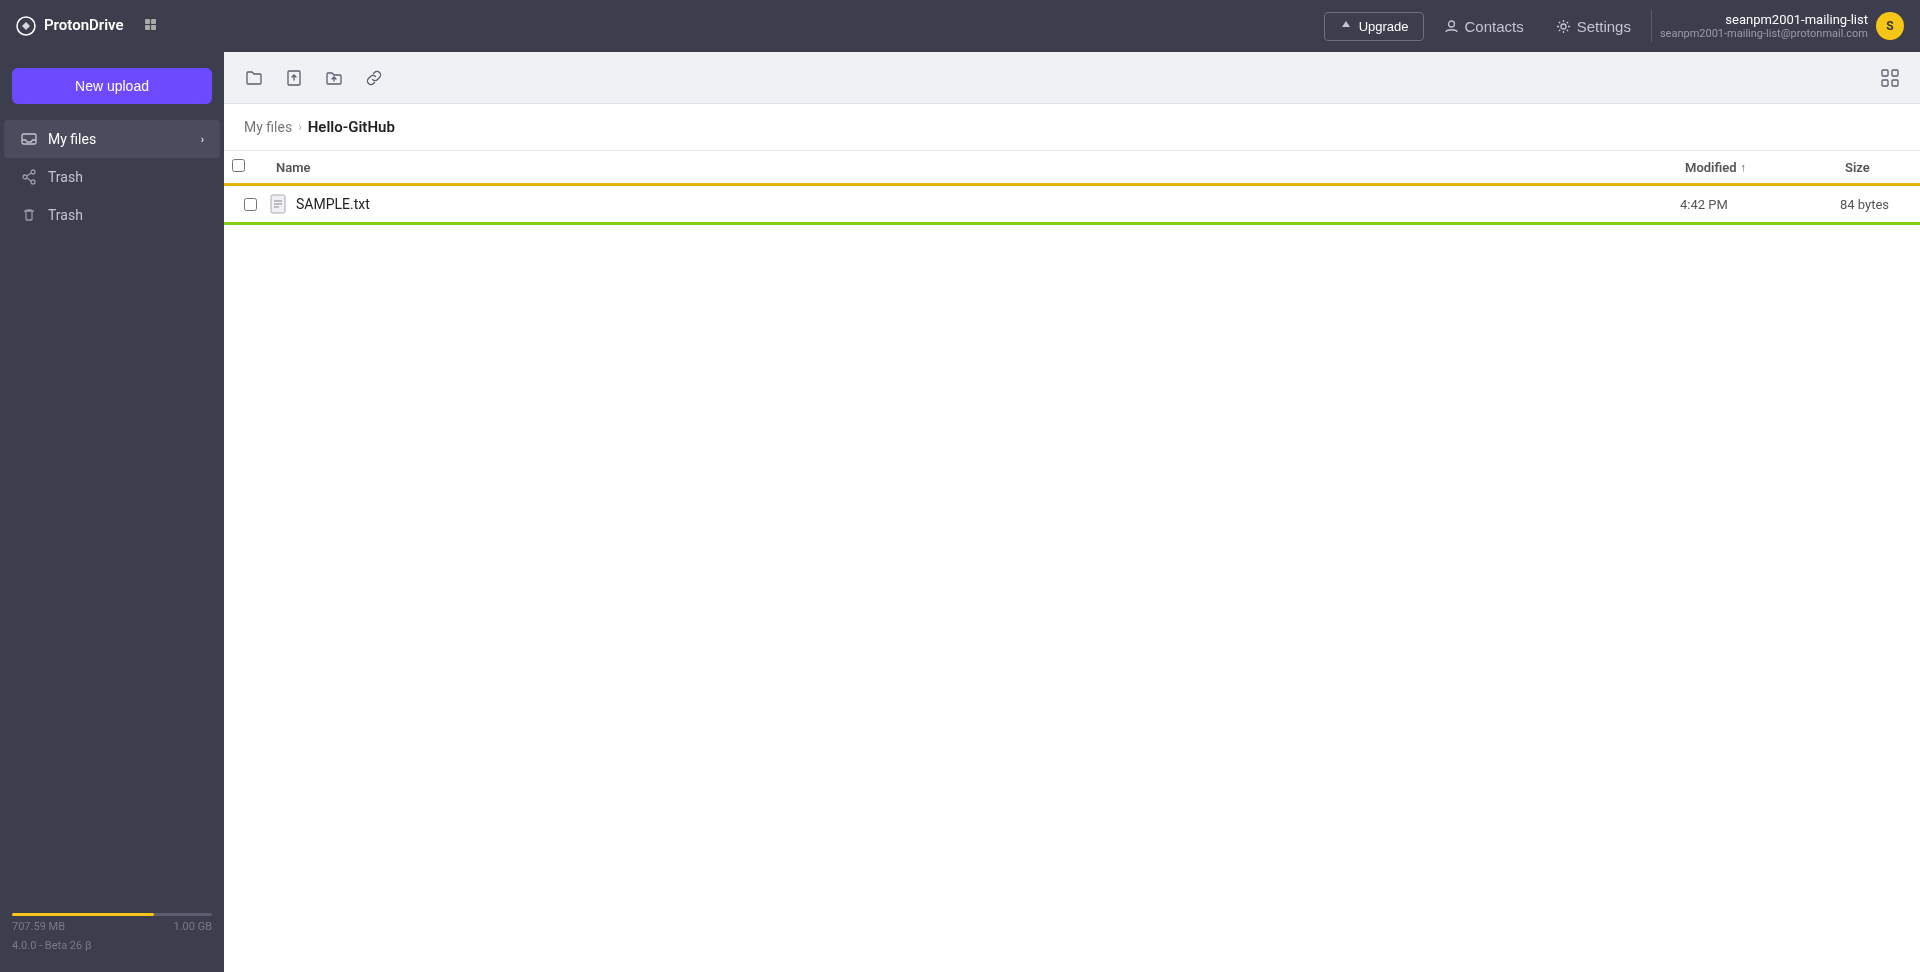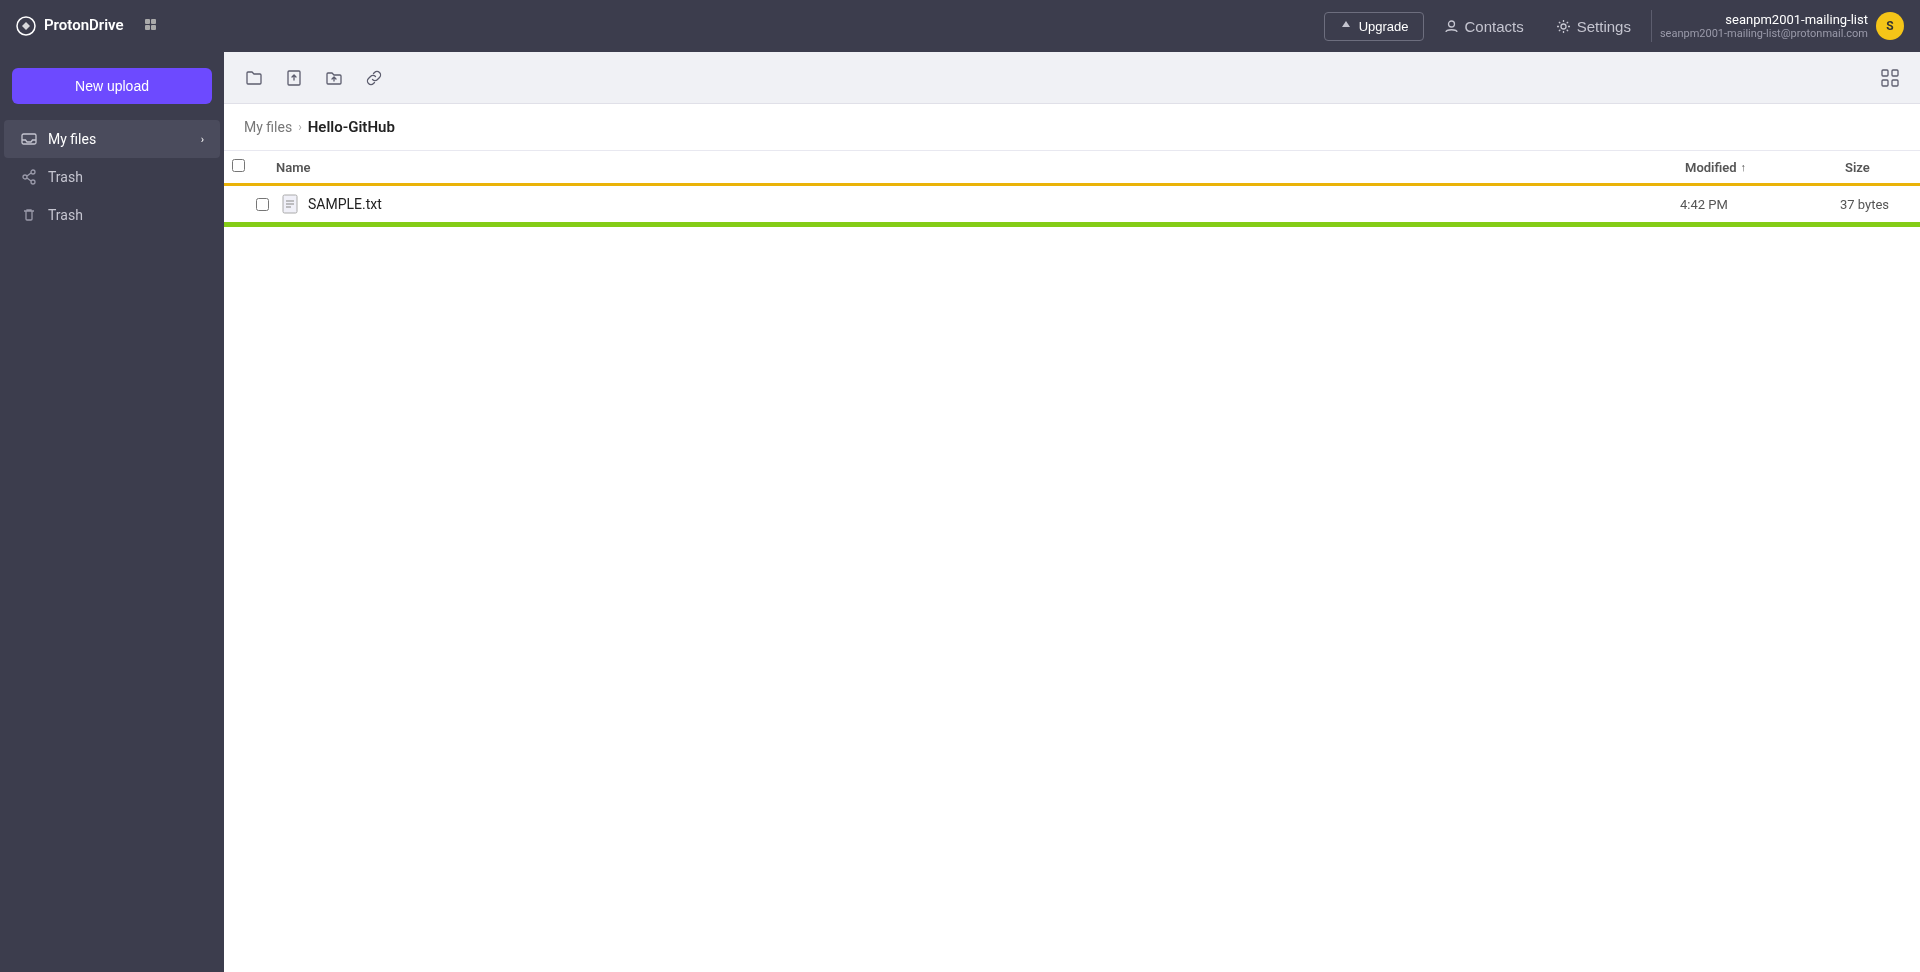--- a/index.html
+++ b/index.html
@@ -283,22 +283,22 @@
     .table-header .col-name { padding-left: 8px; }
     .col-modified {
       display: flex;
       align-items: center;
       gap: 4px;
     }
     .sort-arrow { font-size: 11px; color: #555; }
     .table-row {
       display: grid;
       grid-template-columns: 36px 1fr 200px 160px 60px;
-      padding: 8px 20px 8px 20px;
-      border-bottom: 5px solid #84cc16;
+      padding: 8px 20px 8px 8px;
+      border-bottom: 3px solid #84cc16;
       align-items: center;
       cursor: pointer;
     }
     .row-checkbox {
       display: flex;
       align-items: center;
       justify-content: center;
     }
     .row-name {
       display: flex;
@@ -404,20 +404,30 @@
 
     <div class="sidebar-item">
       <span class="sidebar-item-icon">
         <svg width="16" height="16" viewBox="0 0 16 16" fill="none">
           <path d="M3 4h10M6 4V3h4v1M5 4v8a1 1 0 001 1h4a1 1 0 001-1V4" stroke="#9a9aaa" stroke-width="1.3"></path>
         </svg>
       </span>
       <span>Trash</span>
     </div>
 
+    <div class="sidebar-bottom">
+      <div class="storage-bar-bg">
+        <div class="storage-bar-fill"></div>
+      </div>
+      <div class="storage-text">
+        <span>707.59 MB</span>
+        <span>1.00 GB</span>
+      </div>
+      <div class="version-text">4.0.0 - Beta 26 β</div>
+    </div>
   </div>
 
   <div class="content-area">
 
     <div class="toolbar">
       <div class="toolbar-left">
         <button class="toolbar-btn" title="New folder">
           <svg viewBox="0 0 18 18" fill="none">
             <path d="M2 4a1 1 0 011-1h4l2 2h6a1 1 0 011 1v8a1 1 0 01-1 1H3a1 1 0 01-1-1V4z" stroke="#5c5d6e" stroke-width="1.3"></path>
           </svg>
@@ -479,18 +489,18 @@
           <svg class="file-icon" viewBox="0 0 20 20" fill="none">
             <rect x="3" y="1" width="14" height="18" rx="1.5" fill="#f0f0f8" stroke="#aaa" stroke-width="1"></rect>
             <line x1="6" y1="7" x2="14" y2="7" stroke="#999" stroke-width="1.2"></line>
             <line x1="6" y1="10" x2="14" y2="10" stroke="#999" stroke-width="1.2"></line>
             <line x1="6" y1="13" x2="11" y2="13" stroke="#999" stroke-width="1.2"></line>
           </svg>
           <span>SAMPLE.txt</span>
         </div>
         <div></div>
         <div class="row-modified">4:42 PM</div>
-        <div class="row-size">37 bytes</div>
+        <div class="row-size">84 bytes</div>
       </div>
     </div>
 
   </div>
 </div>
 
 </body></html>

